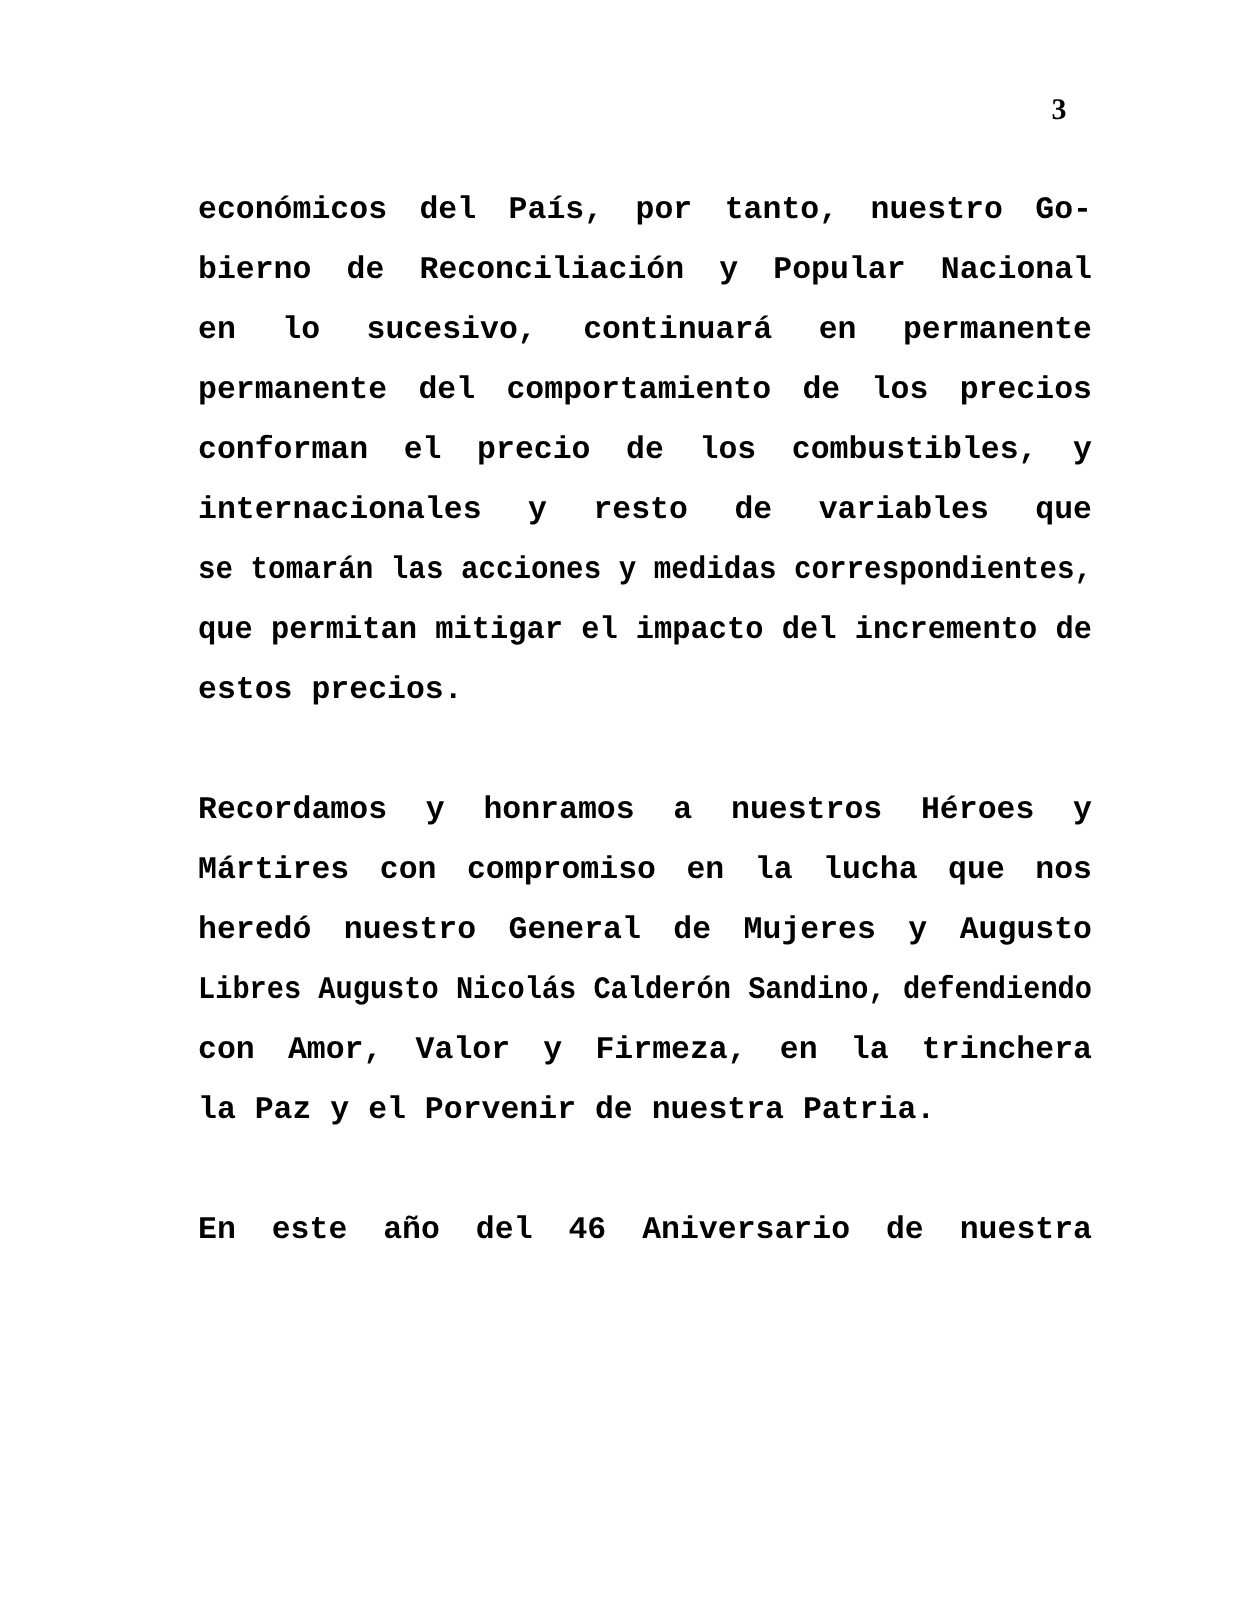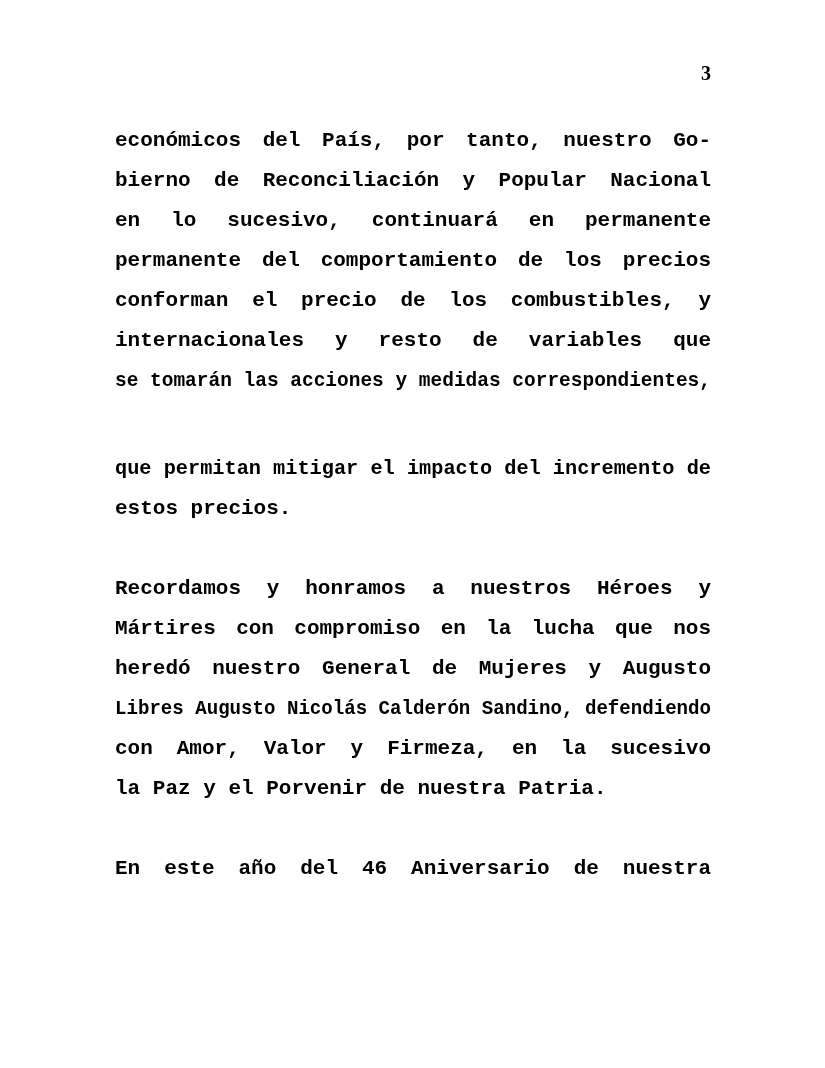--- a/index.html
+++ b/index.html
@@ -20,21 +20,21 @@
     top: 62px;
     right: 114px;
     font-family: "Liberation Serif", "DejaVu Serif", serif;
     font-size: 20px;
     font-weight: bold;
     color: #000000;
   }
   .doc-body {
     position: absolute;
     top: 121px;
-    left: 115px;
+    left: 132px;
     width: 596px;
     font-size: 21px;
   }
   .paragraph { margin-bottom: 40px; }
   .line {
     height: 40px;
     line-height: 40px;
     white-space: normal;
     text-align: left;
   }
@@ -50,28 +50,28 @@
   <div class="page-number">3</div>
   <div class="doc-body">
       <div class="paragraph">
         <div class="line just"><span class="line-inner">económicos del País, por tanto, nuestro Go-</span></div>
         <div class="line just"><span class="line-inner">bierno de Reconciliación y Popular Nacional</span></div>
         <div class="line just"><span class="line-inner">en lo sucesivo, continuará en permanente</span></div>
         <div class="line just"><span class="line-inner">permanente del comportamiento de los precios</span></div>
         <div class="line just"><span class="line-inner">conforman el precio de los combustibles, y</span></div>
         <div class="line just"><span class="line-inner">internacionales y resto de variables que</span></div>
         <div class="line just" style="text-align: left; text-align-last: auto;"><span class="line-inner" style="display: inline-block; white-space: pre; transform-origin: 0px 50%; transform: scaleX(0.927311);">se tomarán las acciones y medidas correspondientes,</span></div>
-        <div class="line just" style="text-align: left; text-align-last: auto; margin-top: 48px;"><span class="line-inner" style="display: inline-block; white-space: pre; transform-origin: 0px 50%; transform: scaleX(0.965158);">que permitan mitigar el impacto del incremento de</span></div>
+        <div class="line just" style="text-align: left; text-align-last: auto;"><span class="line-inner" style="display: inline-block; white-space: pre; transform-origin: 0px 50%; transform: scaleX(0.965158);">que permitan mitigar el impacto del incremento de</span></div>
         <div class="line"><span class="line-inner">estos precios.</span></div>
       </div>
       <div class="paragraph">
         <div class="line just"><span class="line-inner">Recordamos y honramos a nuestros Héroes y</span></div>
         <div class="line just"><span class="line-inner">Mártires con compromiso en la lucha que nos</span></div>
         <div class="line just"><span class="line-inner">heredó nuestro General de Mujeres y Augusto</span></div>
         <div class="line just" style="text-align: right; text-align-last: auto;"><span class="line-inner" style="display: inline-block; white-space: pre; transform-origin: 0px 50%; transform: scaleX(0.90949);">Libres Augusto Nicolás Calderón Sandino, defendiendo</span></div>
-        <div class="line just"><span class="line-inner">con Amor, Valor y Firmeza, en la sucesivo</span></div>
+        <div class="line just"><span class="line-inner">con Amor, Valor y Firmeza, en la trinchera</span></div>
         <div class="line"><span class="line-inner">la Paz y el Porvenir de nuestra Patria.</span></div>
       </div>
       <div class="paragraph">
         <div class="line just"><span class="line-inner">En este año del 46 Aniversario de nuestra</span></div>
       </div>
     </div>
 </div>
 
 </body></html>

